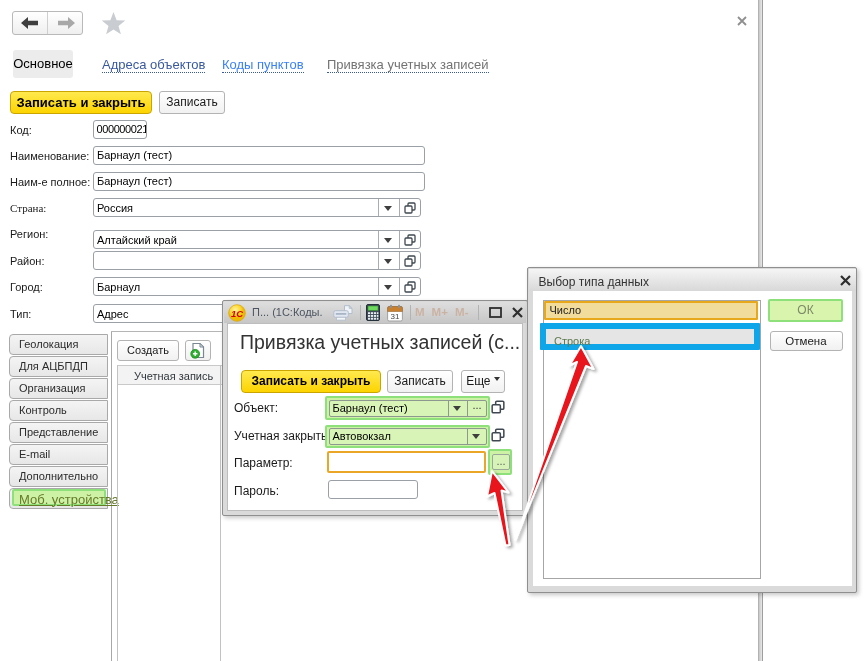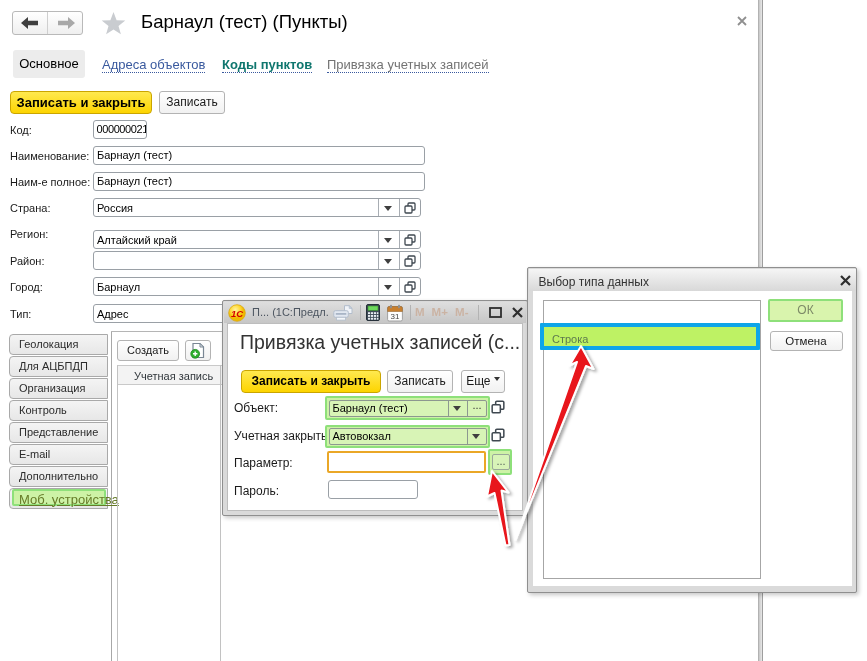--- a/index.html
+++ b/index.html
@@ -32,38 +32,37 @@
   <path d="M8 1 L1 7 L8 13 L8 9.3 L18 9.3 L18 4.7 L8 4.7 Z" fill="#3f3f3f"></path>
 </svg>
 <svg class="abs" style="left:57px;top:16px;" width="19" height="14" viewBox="0 0 19 14">
   <path d="M11 1 L18 7 L11 13 L11 9.3 L1 9.3 L1 4.7 L11 4.7 Z" fill="#a8a8a8"></path>
 </svg>
 
 <svg class="abs" style="left:101px;top:11px;" width="25" height="25" viewBox="0 0 25 25">
   <path d="M12.5 1 L15.6 9.2 L24.3 9.5 L17.5 14.9 L19.9 23.3 L12.5 18.4 L5.1 23.3 L7.5 14.9 L0.7 9.5 L9.4 9.2 Z" fill="#c9ccd0"></path>
 </svg>
 
-<div class="abs" style="left:141px;top:11px;font-size:18.5px;color:#000;">Барнаул (тест) (Пункты)</div>
-
-<div class="abs" style="left:13px;top:50px;width:72px;height:28px;background:#ececec;border-radius:3px;font-size:13px;color:#000;text-align:center;line-height:28px;">Основное</div>
+
+<div class="abs" style="left:13px;top:50px;width:60px;height:28px;background:#ececec;border-radius:3px;font-size:13px;color:#000;text-align:center;line-height:28px;">Основное</div>
 <div class="abs" style="left:102px;top:57px;font-size:13px;color:#39599e;border-bottom:1px dotted #39599e;">Адреса объектов</div>
-<div class="abs" style="left:222px;top:57px;font-size:13px;color:#0f766e;border-bottom:1px dotted #39599e;font-weight:bold;">Коды пунктов</div>
+<div class="abs" style="left:222px;top:57px;font-size:13px;color:#3b82f6;border-bottom:1px dotted #39599e;">Коды пунктов</div>
 <div class="abs" style="left:327px;top:57px;font-size:13px;color:#737373;border-bottom:1px dotted #39599e;">Привязка учетных записей</div>
 
 <div class="abs" style="left:10px;top:91px;width:142px;height:23px;background:linear-gradient(#ffe94f,#fdd400);border:1px solid #caa500;border-radius:4px;box-sizing:border-box;font-size:13px;font-weight:bold;color:#000;text-align:center;line-height:21px;">Записать и закрыть</div>
 <div class="btn" style="left:159px;top:91px;width:66px;height:23px;line-height:21px;">Записать</div>
 
 <div class="lbl" style="left:10px;top:124px;">Код:</div>
 <div class="inp" style="left:93px;top:120px;width:49px;height:17px;letter-spacing:-0.4px;padding-left:2.5px;overflow:hidden;">000000021</div>
 <div class="lbl" style="left:10px;top:150px;">Наименование:</div>
 <div class="inp" style="left:93px;top:146px;width:327px;height:17px;">Барнаул (тест)</div>
 <div class="lbl" style="left:10px;top:176px;">Наим-е полное:</div>
 <div class="inp" style="left:93px;top:172px;width:327px;height:17px;">Барнаул (тест)</div>
 
-<div class="lbl" style="left:10px;top:202px;">Страна:</div>
+<div class="lbl" style="left:10px;top:202px;font-family:Liberation Serif, serif;">Страна:</div>
 <div class="ddrow" style="top:198px;">
       <span class="ddtxt">Россия</span>
       <i class="s2"></i>
       <svg class="ic" width="12" height="12" viewBox="0 0 12 12">
         <rect x="4" y="1" width="7" height="7" rx="1" fill="none" stroke="#3f4850" stroke-width="1.3"></rect>
         <rect x="1" y="4" width="7" height="7" rx="1" fill="#ffffff" stroke="#3f4850" stroke-width="1.3"></rect>
       </svg>
     </div>
 <div class="lbl" style="left:10px;top:228px;">Регион:</div>
 <div class="ddrow" style="top:224px;margin-top:6px;">
@@ -140,21 +139,21 @@
       <defs>
             <radialGradient id="lg" cx="40%" cy="30%">
               <stop offset="0%" stop-color="#fff3a0"></stop>
               <stop offset="60%" stop-color="#ffd935"></stop>
               <stop offset="100%" stop-color="#f0b800"></stop>
             </radialGradient>
           </defs>
       <circle cx="9" cy="9" r="8.3" fill="url(#lg)" stroke="#d8a400" stroke-width="0.7"></circle>
       <text x="9" y="12.6" font-size="9.5" font-weight="bold" font-style="italic" fill="#d40000" text-anchor="middle" font-family="Liberation Sans">1С</text>
     </svg>
-    <span class="abs" style="left:28px;top:4px;font-size:11px;color:#4c5560;">П... (1С:Предл.</span>
+    <span class="abs" style="left:28px;top:4px;font-size:11px;color:#4c5560;">П... (1С:Коды.</span>
     <svg class="abs" style="left:109px;top:3px;" width="21" height="16" viewBox="0 0 21 16">
       <path d="M11.5 0.7 H16.2 L19 3.4 V8.5 H11.5 Z" fill="#f0f3f8" stroke="#b2bdcc" stroke-width="1"></path>
       <path d="M16.2 0.7 L19 3.4 H16.2 Z" fill="#c9d2de" stroke="#b2bdcc" stroke-width="0.7"></path>
       <rect x="0.8" y="5.7" width="14.5" height="6.6" rx="1.6" fill="#e2e8f1" stroke="#b2bdcc" stroke-width="1"></rect>
       <rect x="2.8" y="8" width="10.5" height="1.8" fill="#a9b5c6"></rect>
       <rect x="3.6" y="12.3" width="9" height="2.8" fill="#f4f7fa" stroke="#b2bdcc" stroke-width="0.8"></rect>
     </svg>
     <i class="abs" style="left:136px;top:3px;width:1px;height:15px;background:#b3b3b3;"></i>
     <svg class="abs" style="left:142px;top:2.5px;" width="14" height="17" viewBox="0 0 14 17">
       <rect x="0.5" y="0.5" width="13" height="16" rx="1.5" fill="#3e4a56" stroke="#26303a"></rect>
@@ -240,21 +239,22 @@
 <div class="abs" style="left:527px;top:267px;width:330px;height:326px;background:#dadada;border:1px solid #8f8f8f;border-radius:2px;box-sizing:border-box;box-shadow:2px 2px 4px rgba(0,0,0,0.22);">
   <div class="abs" style="left:0.5px;top:0.5px;width:327px;height:22px;background:linear-gradient(#f5f5f5,#d8d8d8);">
     <span class="abs" style="left:10px;top:6px;font-size:12px;color:#333;">Выбор типа данных</span>
     <svg class="abs" style="left:310px;top:5px;" width="13" height="13" viewBox="0 0 13 13">
       <path d="M2 2 L11 11 M11 2 L2 11" stroke="#2e2e2e" stroke-width="2.2"></path>
     </svg>
   </div>
   <div class="abs" style="left:4.5px;top:22.5px;width:319px;height:295px;background:#ffffff;">
 
     <div class="abs" style="left:10.5px;top:9.5px;width:217.5px;height:279px;background:#fff;border:1px solid #a6a6a6;box-sizing:border-box;"></div>
-    <div class="abs" style="left:7.5px;top:32px;width:220px;height:27.5px;background:#bef264;border:4px solid #0ea5e9;border-radius:1px;font-size:11px;color:#5d7a4e;line-height:24px;padding-left:8px;box-sizing:border-box;">Строка</div>
+    <div class="abs" style="left:11px;top:10.5px;width:214.5px;height:19px;background:#f2dc9b;border:2px solid #e8a81c;border-radius:1px;font-size:11px;color:#222;line-height:15px;padding-left:4px;box-sizing:border-box;">Число</div>
+    <div class="abs" style="left:7.5px;top:32px;width:220px;height:27.5px;background:#e5e5e5;border:6px solid #0ea5e9;border-radius:1px;font-size:11px;color:#5d7a4e;line-height:24px;padding-left:8px;box-sizing:border-box;">Строка</div>
 
     <div class="abs" style="left:235.5px;top:8px;width:75px;height:23px;background:#d9f4ad;border:2px solid #8ee07a;border-radius:2px;box-sizing:border-box;font-size:12px;color:#7d8a68;text-align:center;line-height:19px;">ОК</div>
     <div class="btn" style="left:237px;top:40px;width:73px;height:20px;line-height:18px;font-size:11.5px;">Отмена</div>
   </div>
 </div>
 
 <svg class="abs" style="left:430px;top:330px;" width="200" height="230" viewBox="0 0 200 230">
   <defs>
     <filter id="sh" x="-20%" y="-20%" width="150%" height="150%">
       <feDropShadow dx="2.5" dy="2" stdDeviation="1.8" flood-color="#000" flood-opacity="0.35"></feDropShadow>

